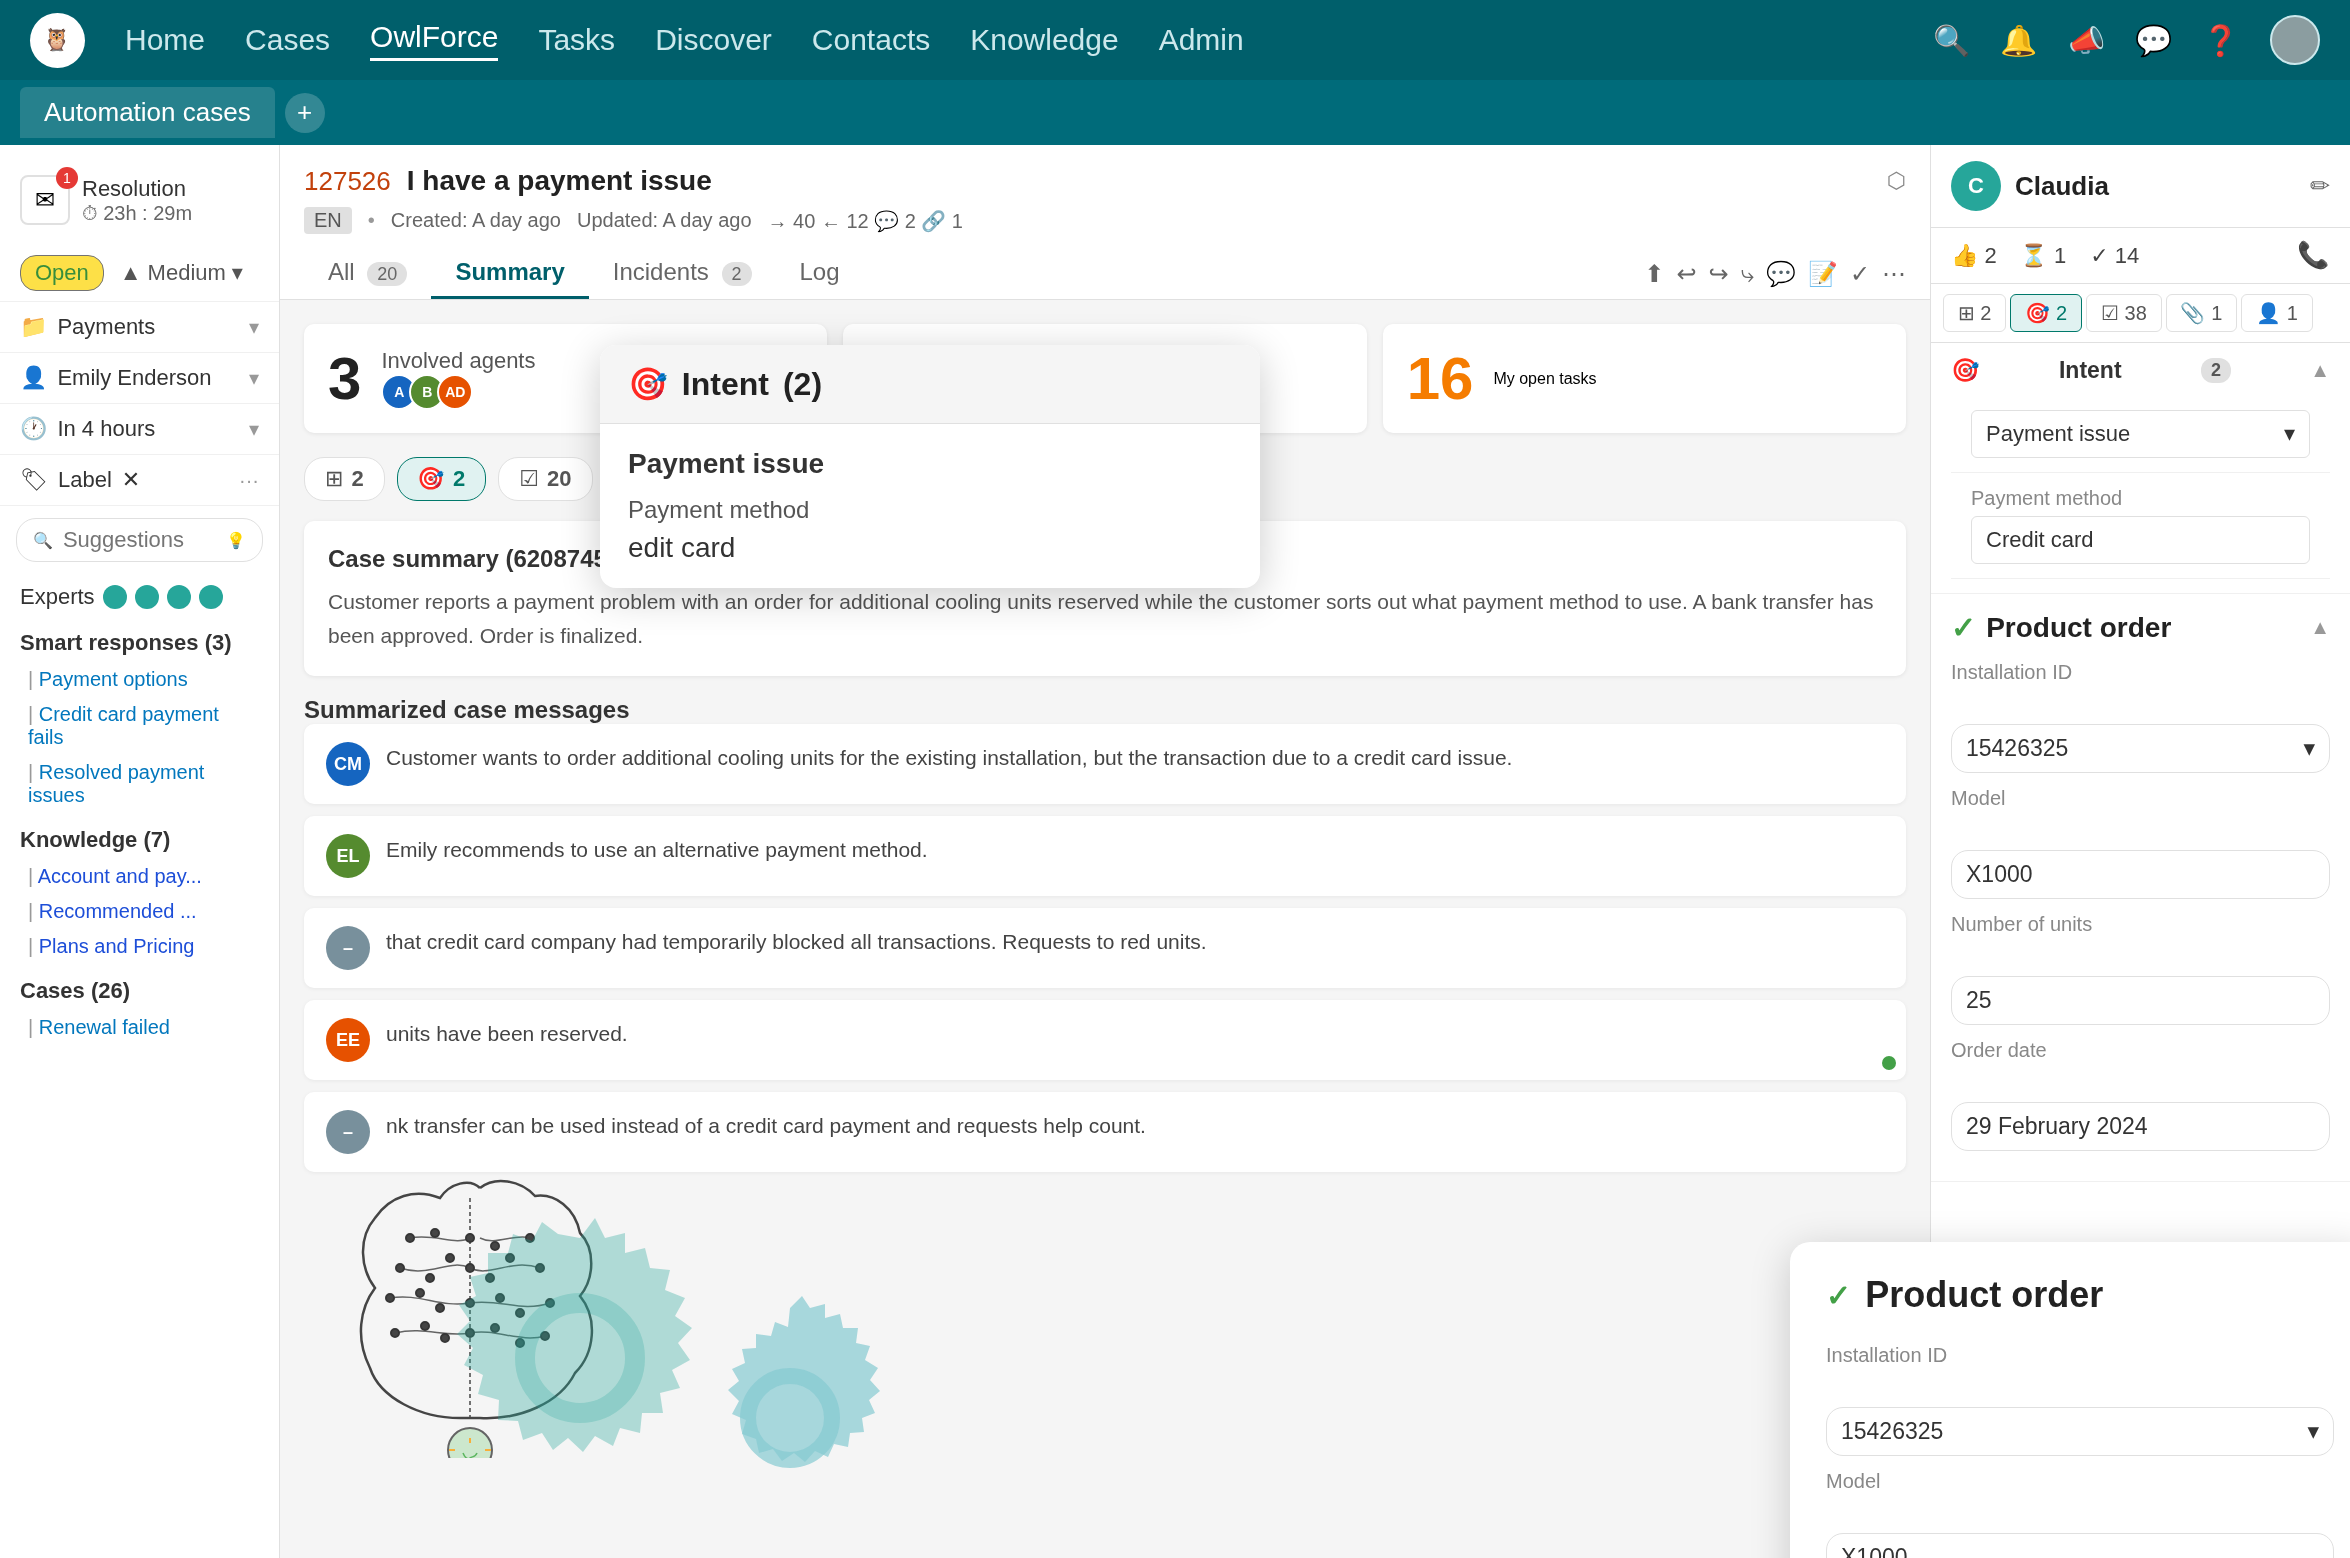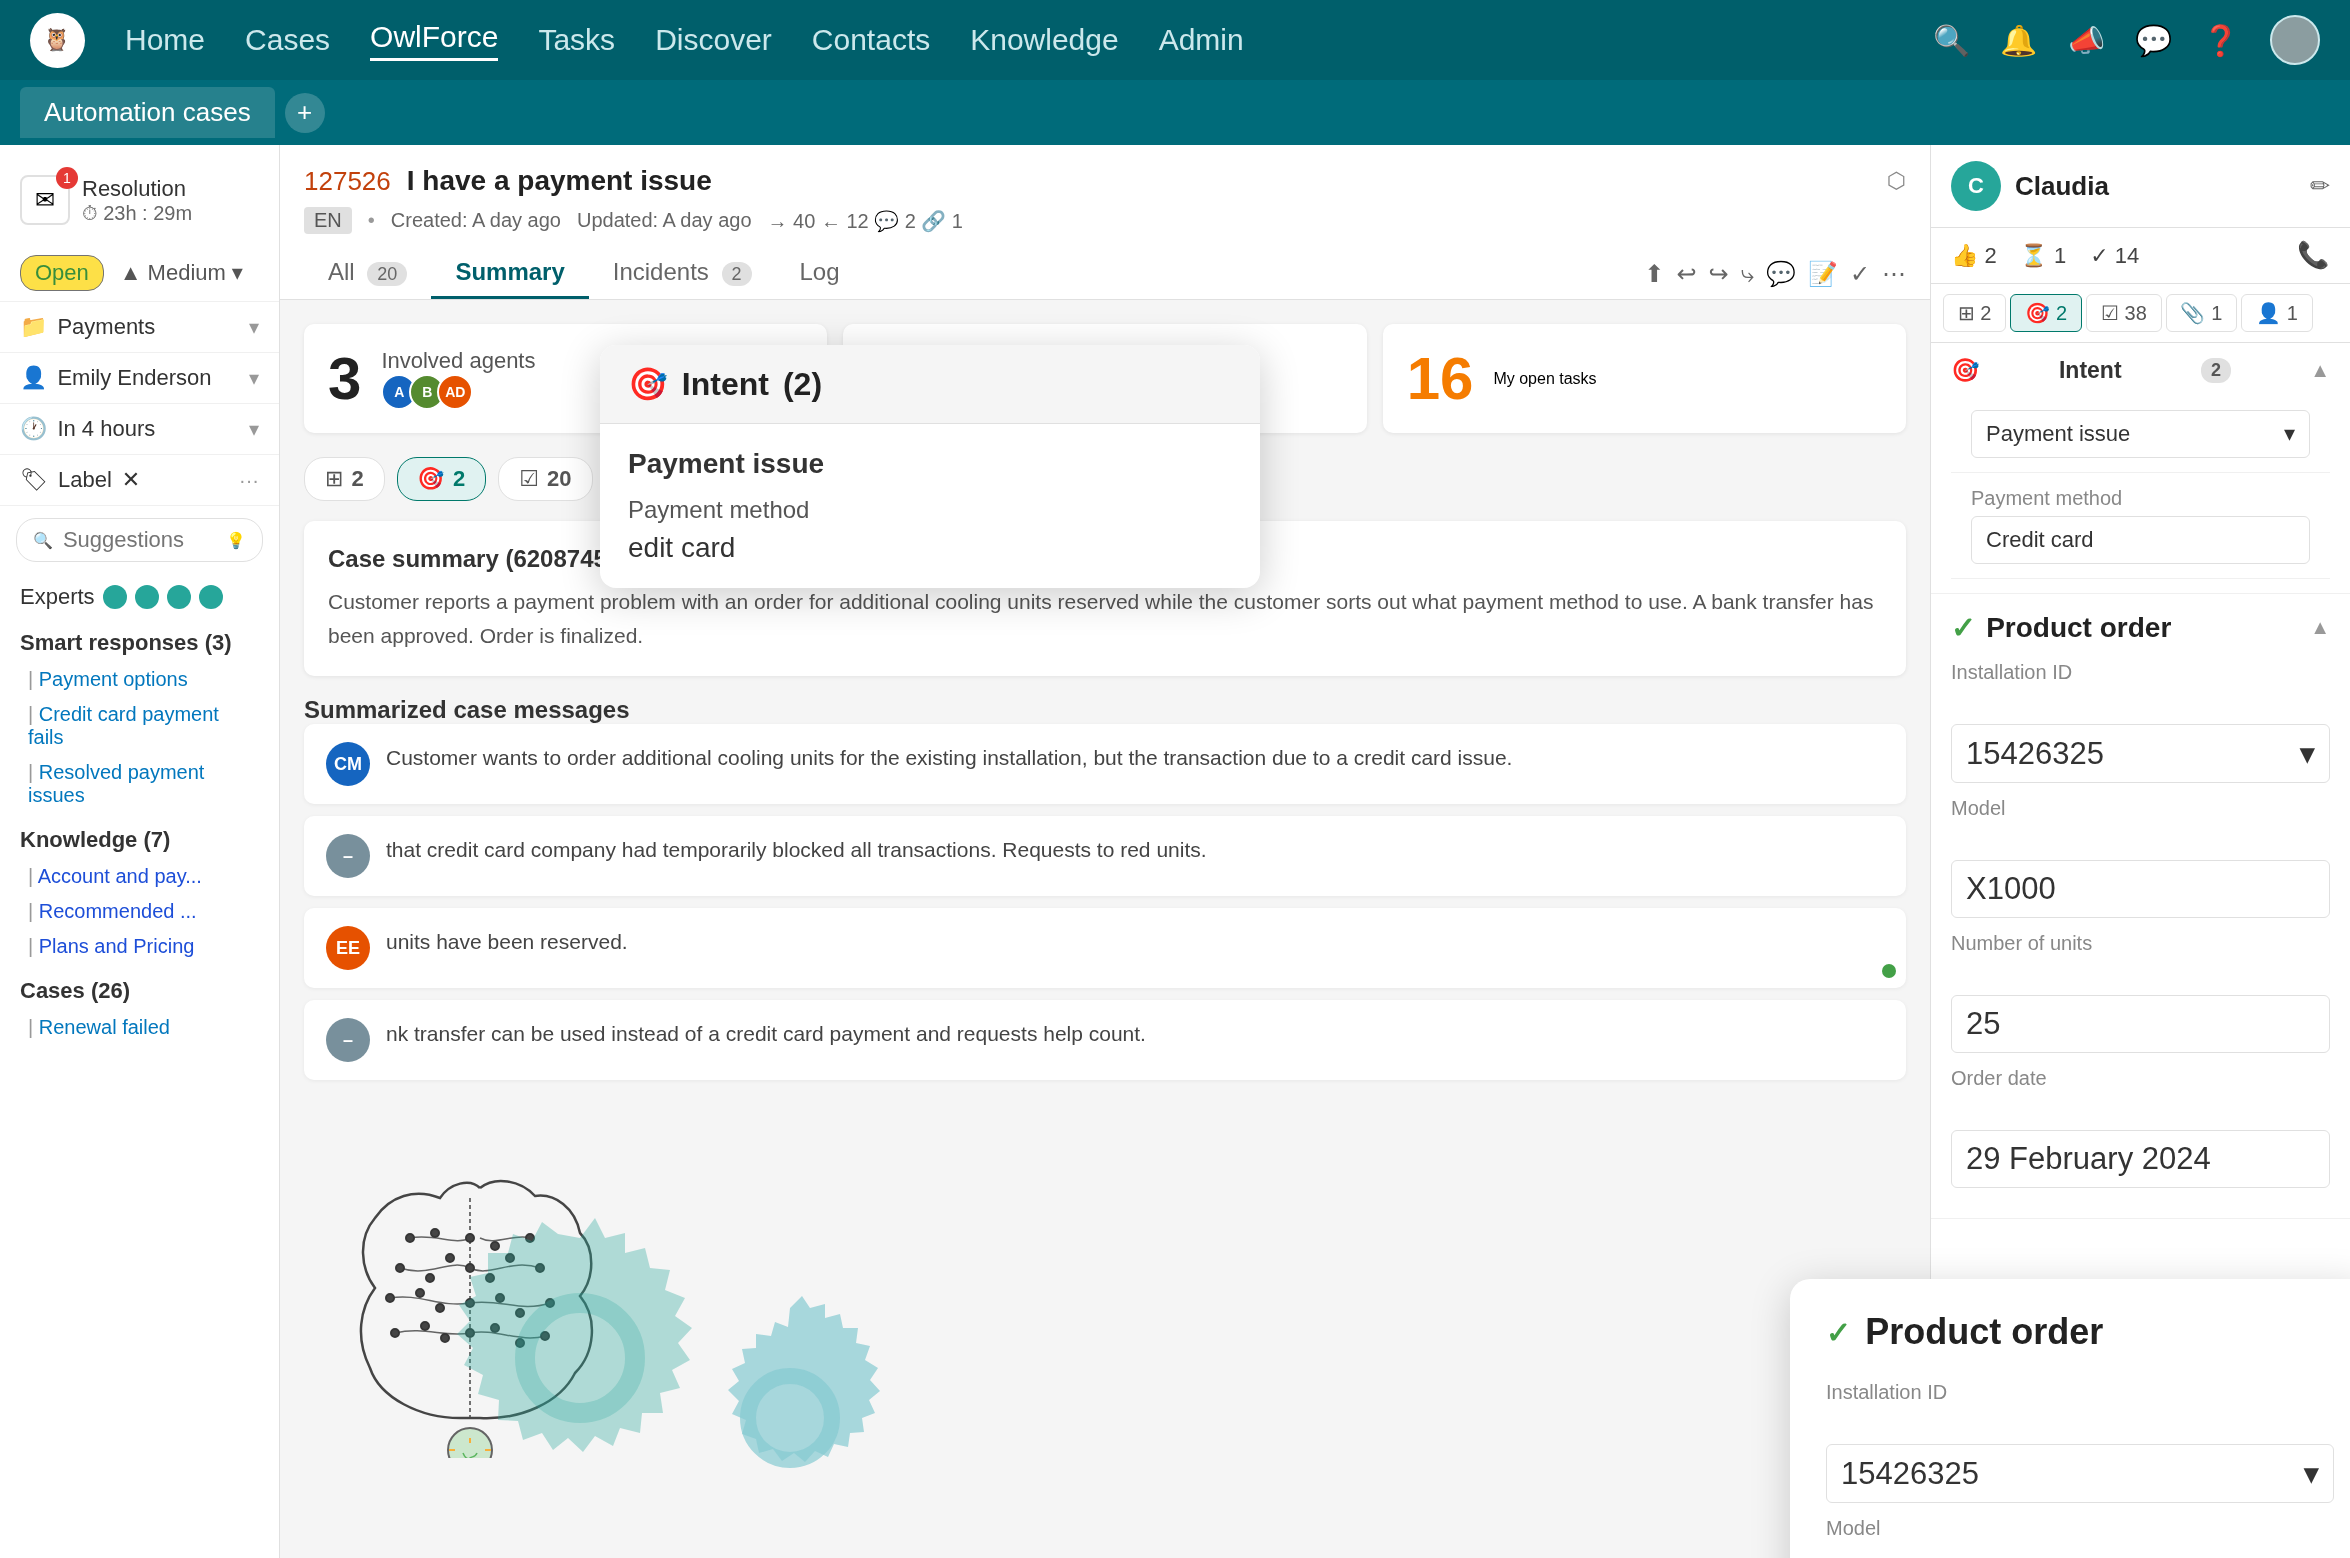--- a/index.html
+++ b/index.html
@@ -447,23 +447,23 @@
       font-size: 28px; font-weight: 700; color: #222;
       margin-bottom: 16px;
     }
     .check-icon-green { color: #43a047; font-size: 30px; }
 
     .input-field-wrap { margin-bottom: 14px; }
     .input-label { font-size: 20px; color: #888; margin-bottom: 6px; }
     .input-field {
       width: 100%;
       border: 1px solid #e0e0e0;
-      border-radius: 6px;
+      border-radius: 17px;
       padding: 10px 14px;
-      font-size: 31px;
+      font-size: 23px;
       color: #333;
       background: #fff;
       display: flex; align-items: center; justify-content: space-between; margin-top: 40px;
     }
 
     
     .overlay-container {
       position: absolute;
       top: 0; left: 0; right: 0; bottom: 0;
       pointer-events: none;
@@ -742,20 +742,24 @@
       </div>
 
       <div class="messages-section">
         <div class="messages-title">Summarized case messages</div>
 
         <div class="message-item">
           <div class="msg-avatar cm">CM</div>
           <span>Customer wants to order additional cooling units for the existing installation, but the transaction due to a credit card issue.</span>
         </div>
 
+        <div class="message-item">
+          <div class="msg-avatar el">EL</div>
+          <span>Emily recommends to use an alternative payment method.</span>
+        </div>
 
         <div class="message-item">
           <div class="msg-avatar" style="background:#78909c;">–</div>
           <span>that credit card company had temporarily blocked all transactions. Requests to red units.</span>
         </div>
 
         <div class="message-item">
           <div class="msg-avatar ee">EE</div>
           <span>units have been reserved.</span>
           <div class="msg-dot online"></div>

